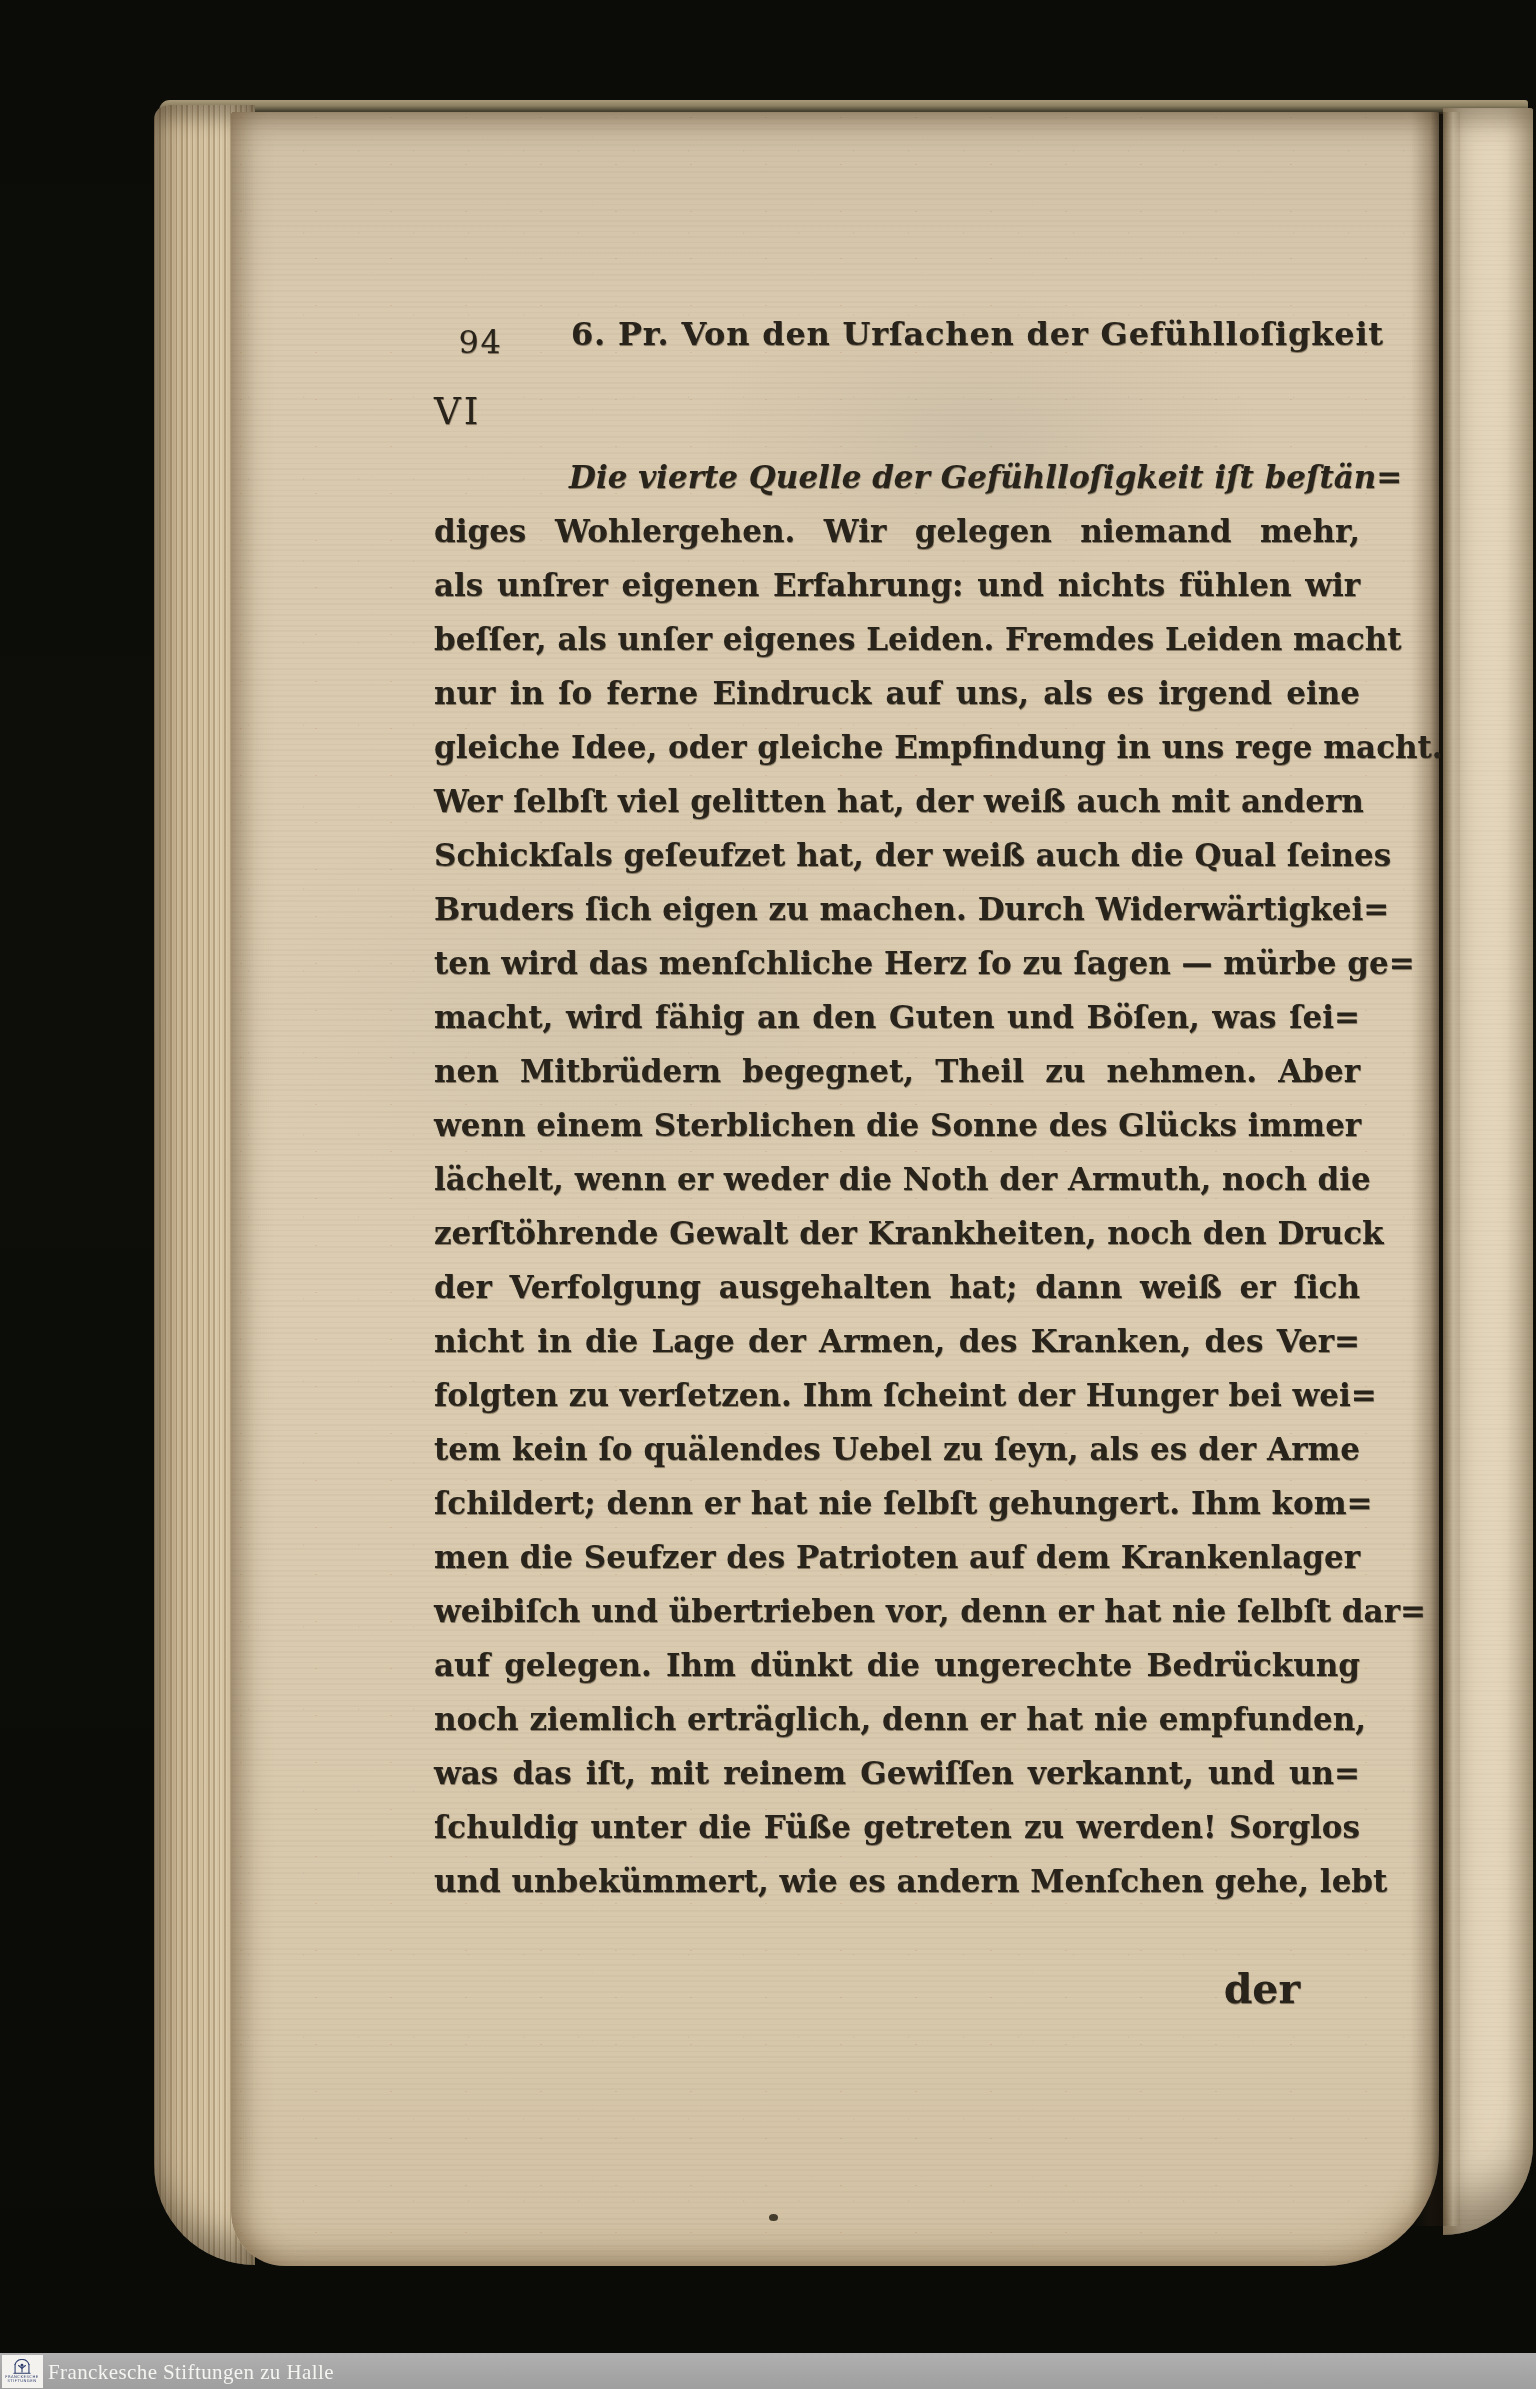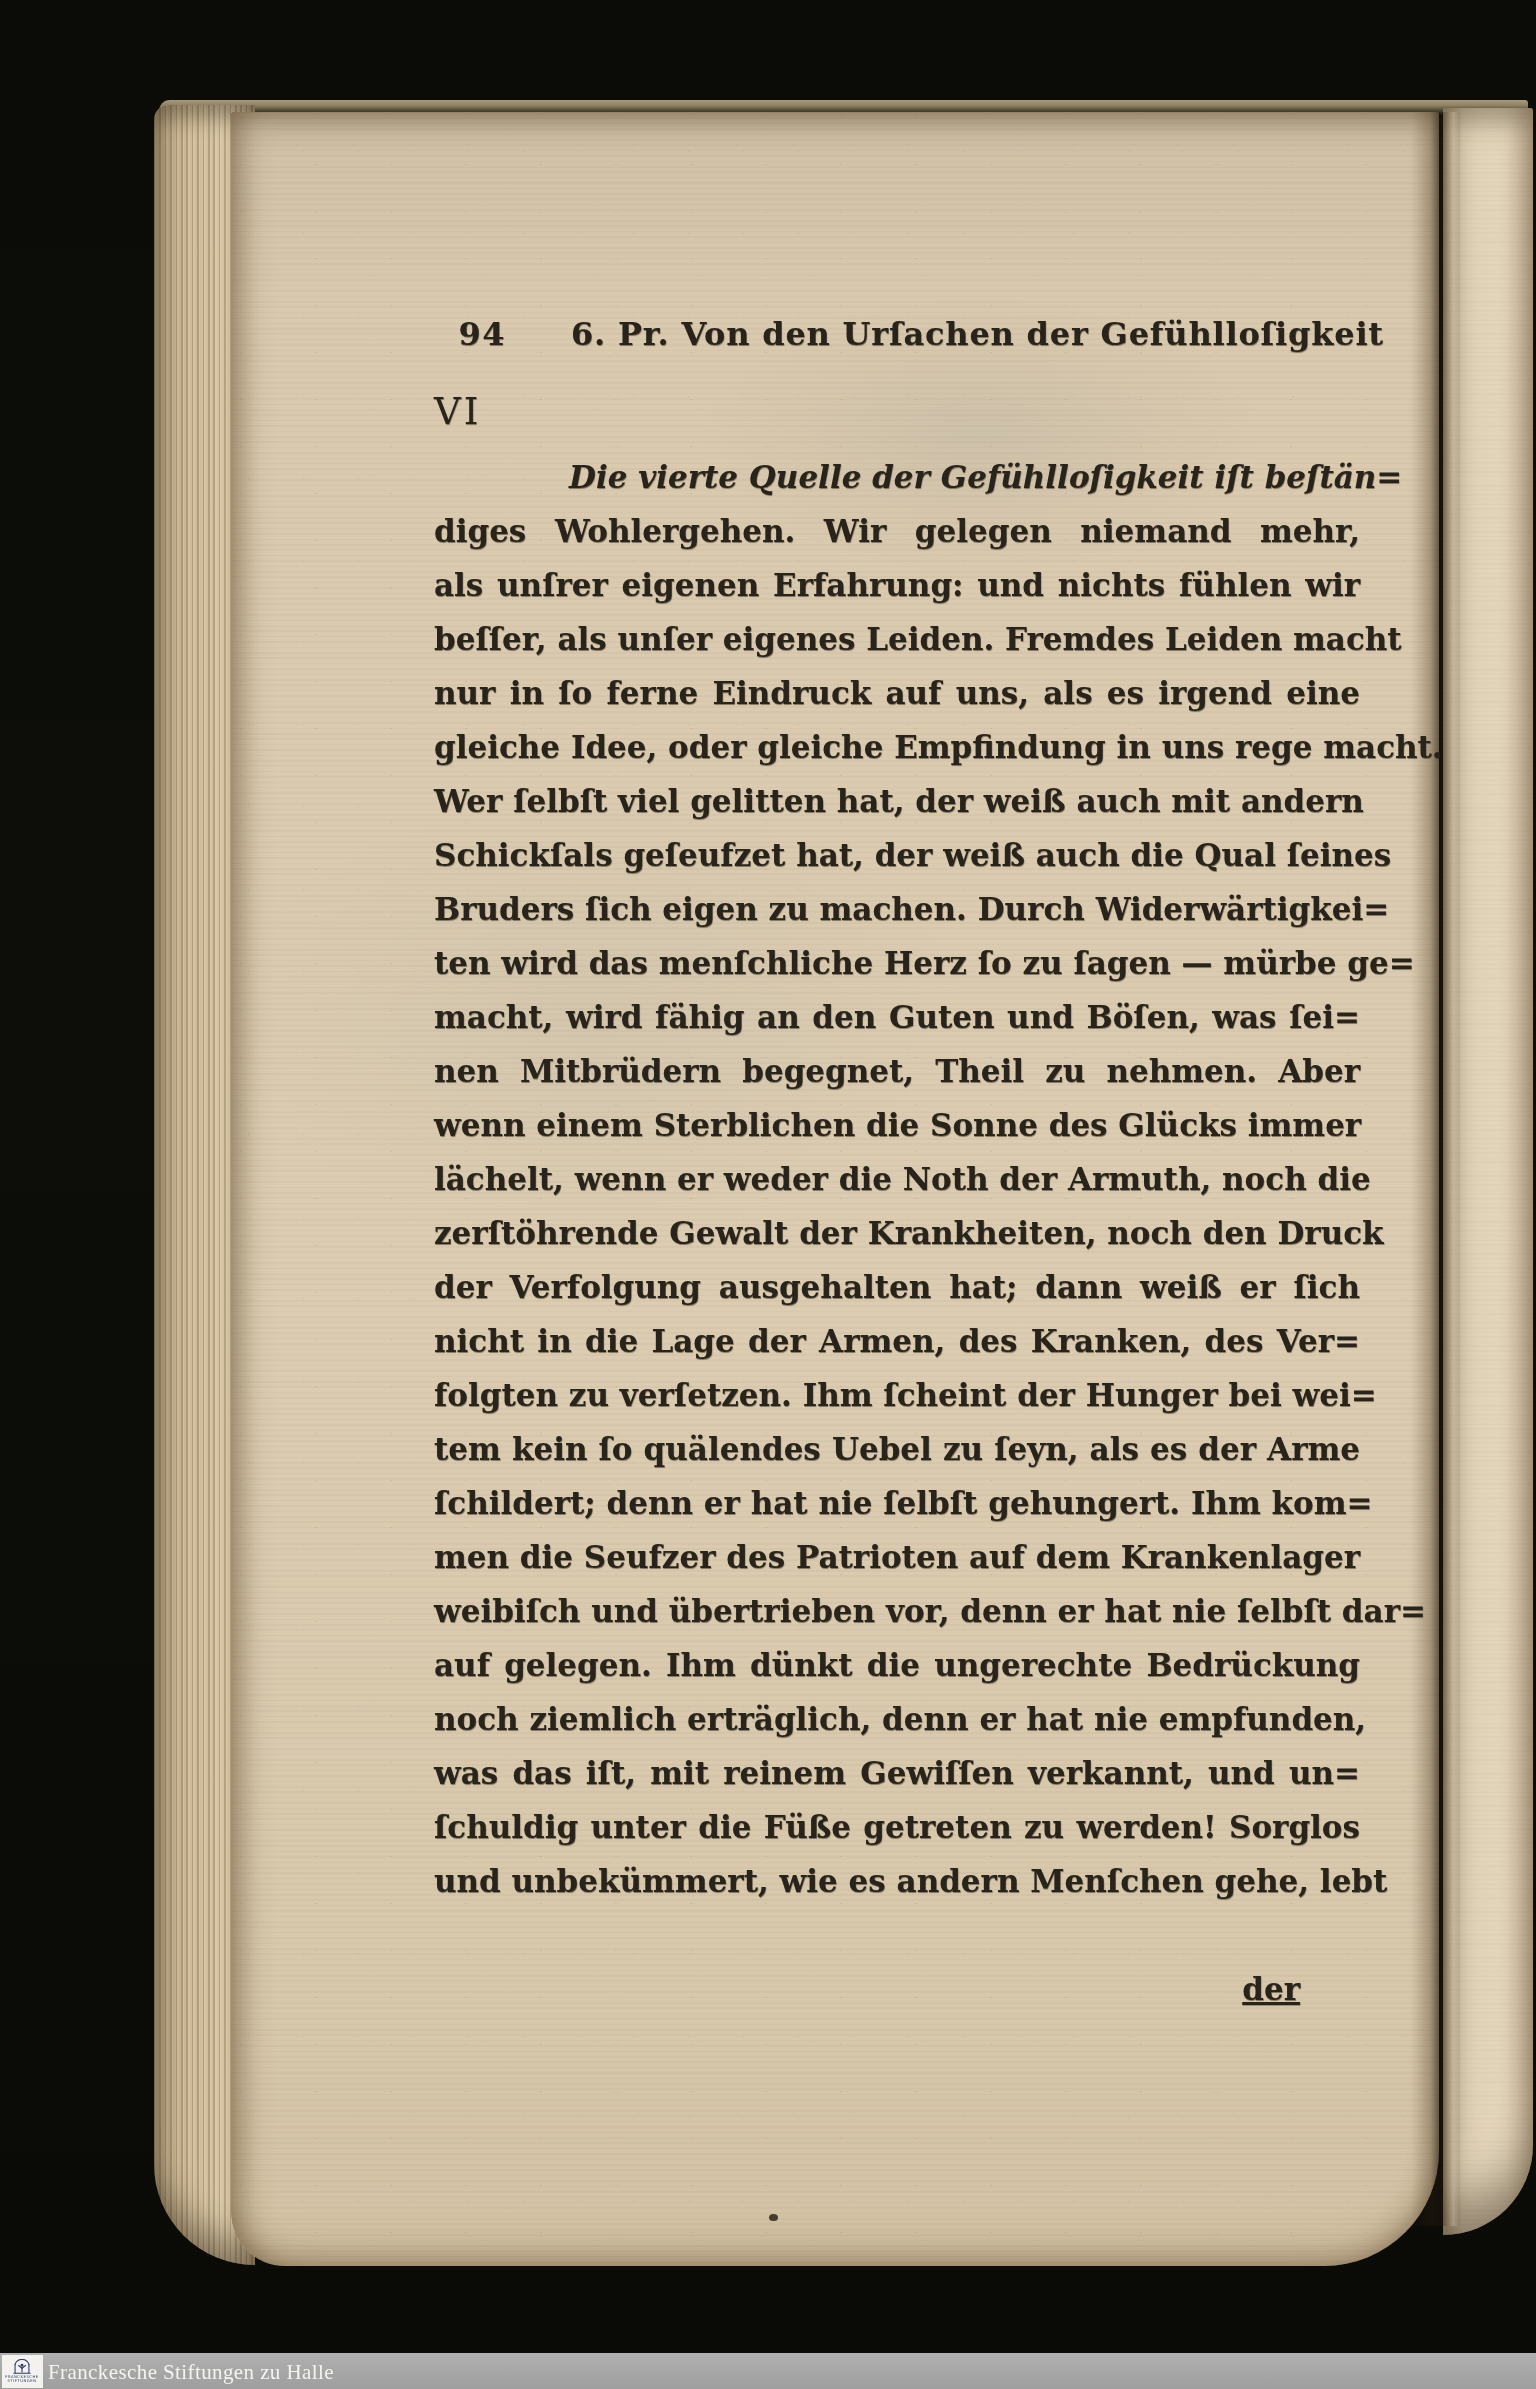--- a/index.html
+++ b/index.html
@@ -72,22 +72,22 @@
   .paper-speck {
     position: absolute; left: 615px; top: 2114px; width: 8.5px; height: 7px;
     border-radius: 50%; background: #2c2619; opacity: 0.85;
   }
 
   
   .ink { color: #29241b; text-shadow: 0.5px 0.7px 0.7px rgba(45,33,18,0.5); }
 
   .header-row { position: absolute; left: 280px; top: 215px; width: 926px; height: 48px; }
   .page-number {
-    position: absolute; left: 24.6px; top: 0;
-    font-size: 32px; font-weight: bold; letter-spacing: 1.5px;
+    position: absolute; left: 24.6px; top: 8px;
+    font-size: 32px; font-weight: normal; letter-spacing: 1.5px;
   }
   .running-header {
     position: absolute; left: 137px; top: 0;
     font-size: 32px; font-weight: bold; letter-spacing: 0.8px; white-space: nowrap;
   }
 
   .section-heading {
     position: absolute; left: 280px; top: 290px; width: 926px;
     text-align: left; font-size: 37px; letter-spacing: 3.1px; font-weight: 500;
   }
@@ -99,21 +99,21 @@
     white-space: nowrap; overflow: visible;
   }
   .body-line.indent { padding-left: 135px; font-style: italic; }
 
   .catchword-row {
     position: absolute; left: 280px; top: 1865px; width: 926px;
     text-align: right; padding-right: 0;
   }
   .catchword {
     display: inline-block; margin-right: 60px;
-    font-size: 31px; font-weight: bold; line-height: 49px; text-decoration: underline;
+    font-size: 41px; font-weight: bold; line-height: 49px;
   }
 
   
   .footer-bar {
     position: absolute; left: 0; top: 2353px; width: 1537px; height: 36px;
     background: linear-gradient(180deg, #b0b0b0 0%, #a6a6a6 55%, #9e9e9e 100%);
   }
   .logo-box {
     position: absolute; left: 1.5px; top: 1.5px; width: 41px; height: 33px;
     background: #f3f2ee; display: flex; flex-direction: column;

